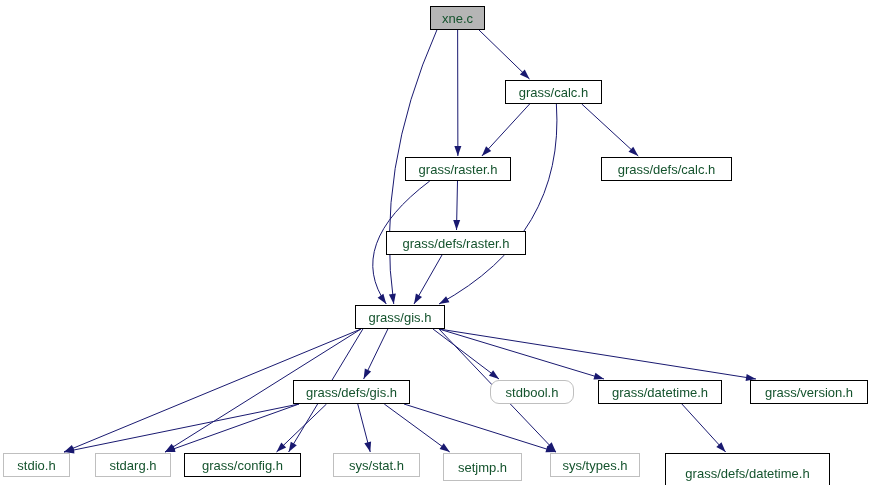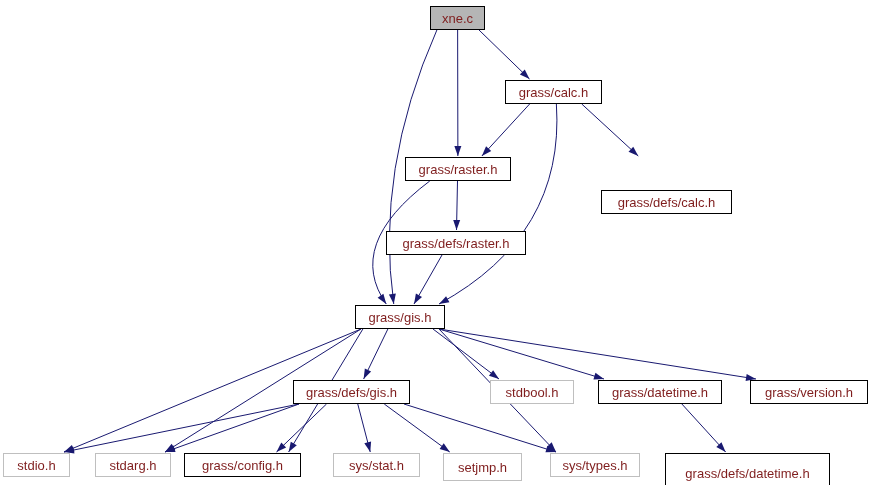--- a/index.html
+++ b/index.html
@@ -23,21 +23,21 @@
     height: 485px;
   }
   .node {
     position: absolute;
     box-sizing: border-box;
     display: flex;
     align-items: center;
     justify-content: center;
     font-size: 13px;
     line-height: 1;
-    color: #7f1d1d;
+    color: #14532d;
     background: #ffffff;
     border: 1px solid #000000;
     white-space: nowrap;
     z-index: 2;
   }
   .node.kind-current {
     background: #b5b5b5;
   }
   .node.kind-internal {
     cursor: pointer;
@@ -97,25 +97,25 @@
       <polygon points="449.75,452 439.61515453031507,448.91213547810025 443.75283141708803,443.26593055969136" fill="#191970"></polygon>
       <path d="M 404 404 L 556 452" fill="none" stroke="#191970" stroke-width="1"></path>
       <polygon points="556,452 545.4102135608788,452.32622564859855 547.5181331364385,445.6511469926595" fill="#191970"></polygon>
       <path d="M 681.875 404 L 725.625 452" fill="none" stroke="#191970" stroke-width="1"></path>
       <polygon points="725.625,452 716.3019579672566,446.9670200421916 721.4754379391836,442.2516086094457" fill="#191970"></polygon>
     </svg>
   <div id="nodes">
       <div class="node kind-current" style="left: 430px; top: 6px; width: 55px; height: 24px;">xne.c</div>
       <div class="node kind-internal" style="left: 505px; top: 80px; width: 97px; height: 24px;">grass/calc.h</div>
       <div class="node kind-internal" style="left: 405px; top: 157px; width: 106px; height: 24px;">grass/raster.h</div>
-      <div class="node kind-internal" style="left: 601px; top: 157px; width: 131px; height: 24px; margin-top: 33px;">grass/defs/calc.h</div>
+      <div class="node kind-internal" style="left: 601px; top: 157px; width: 131px; height: 24px;">grass/defs/calc.h</div>
       <div class="node kind-internal" style="left: 386px; top: 231px; width: 140px; height: 24px;">grass/defs/raster.h</div>
       <div class="node kind-internal" style="left: 355px; top: 305px; width: 90px; height: 24px;">grass/gis.h</div>
       <div class="node kind-internal" style="left: 293px; top: 380px; width: 117px; height: 24px;">grass/defs/gis.h</div>
-      <div class="node kind-external" style="left: 490px; top: 380px; width: 84px; height: 24px;">stdbool.h</div>
+      <div class="node kind-external" style="left: 490px; top: 380px; width: 84px; height: 24px; border-radius: 9px;">stdbool.h</div>
       <div class="node kind-internal" style="left: 598px; top: 380px; width: 124px; height: 24px;">grass/datetime.h</div>
       <div class="node kind-internal" style="left: 750px; top: 380px; width: 118px; height: 24px;">grass/version.h</div>
       <div class="node kind-external" style="left: 3px; top: 453px; width: 67px; height: 24px;">stdio.h</div>
       <div class="node kind-external" style="left: 95px; top: 453px; width: 76px; height: 24px;">stdarg.h</div>
       <div class="node kind-internal" style="left: 184px; top: 453px; width: 117px; height: 24px;">grass/config.h</div>
       <div class="node kind-external" style="left: 333px; top: 453px; width: 87px; height: 24px;">sys/stat.h</div>
       <div class="node kind-external" style="left: 443px; top: 453px; width: 79px; height: 28px;">setjmp.h</div>
       <div class="node kind-external" style="left: 550px; top: 453px; width: 90px; height: 24px;">sys/types.h</div>
       <div class="node kind-internal" style="left: 665px; top: 453px; width: 165px; height: 40px;">grass/defs/datetime.h</div>
     </div>

